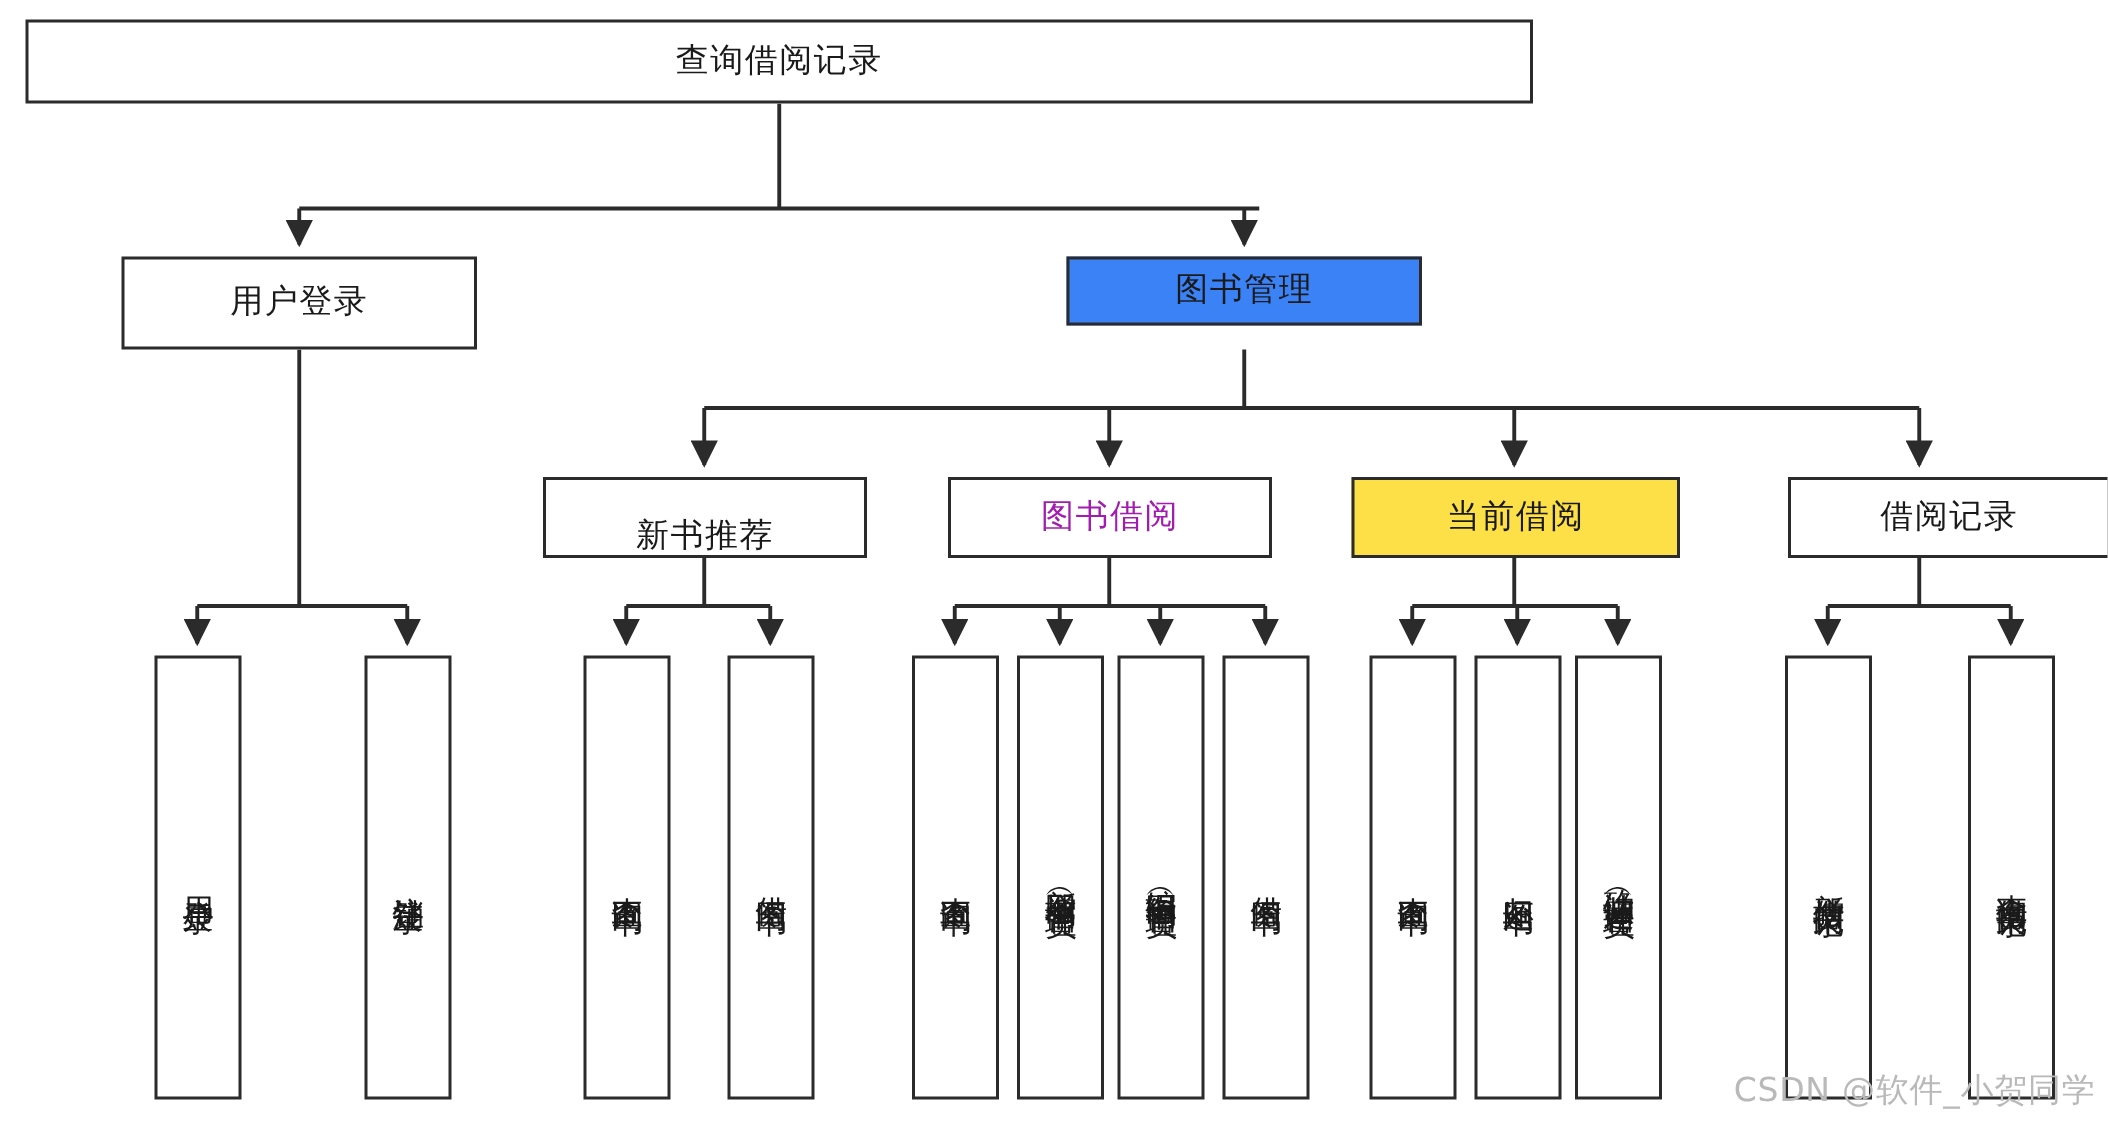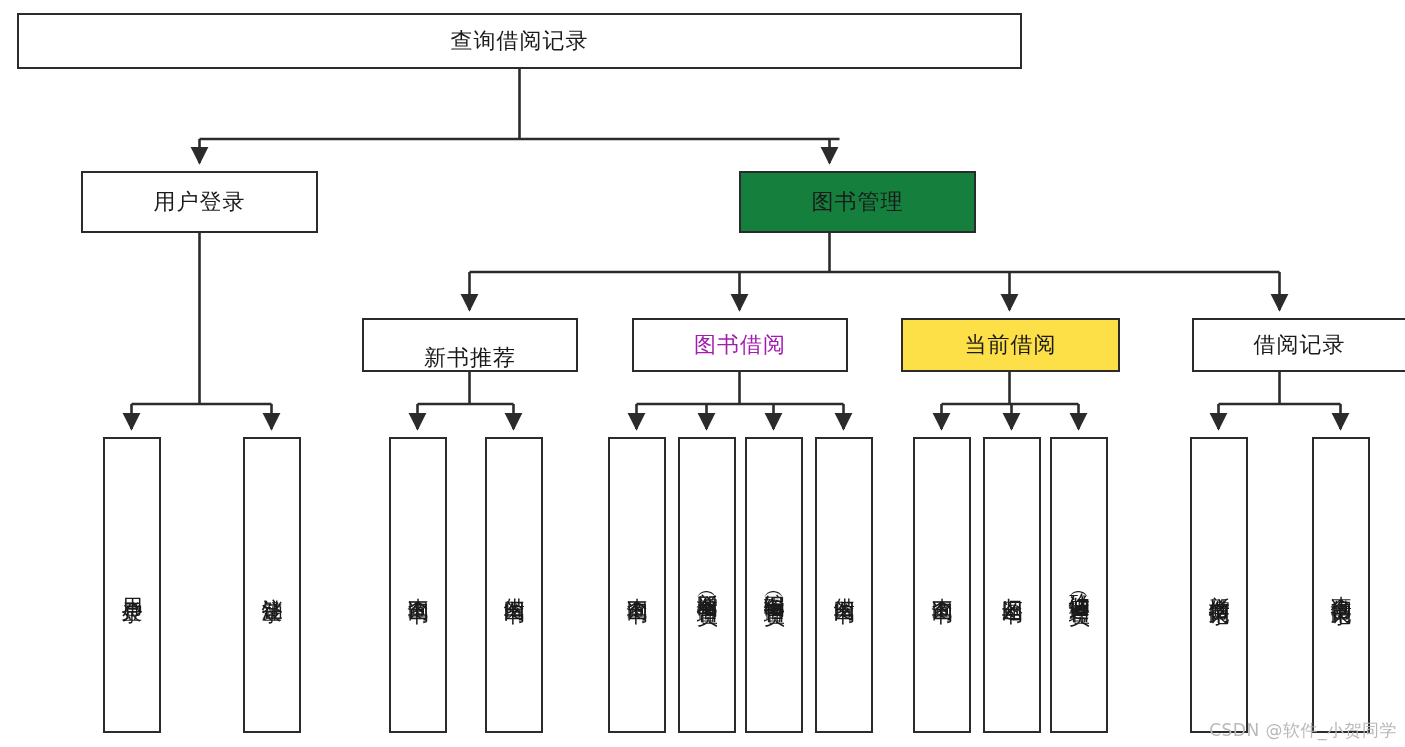--- a/index.html
+++ b/index.html
@@ -53,21 +53,21 @@
   .node.vertical .vtext {
     writing-mode: vertical-rl;
     text-orientation: upright;
     white-space: nowrap;
     display: block;
   }
   #watermark {
     position: absolute;
     right: 8px;
     bottom: 5px;
-    font-size: 17px;
+    font-size: 22px;
     color: #b9b9b9;
     white-space: nowrap;
     letter-spacing: 0.5px;
   }
 </style>
 </head>
 <body>
 
 <div id="diagram-root">
 
@@ -121,21 +121,21 @@
     </g>
   </svg>
 
   <div class="node horizontal" style="left: 17px; top: 13px; width: 1005px; height: 56px; border-color: rgb(43, 43, 43); background: rgb(255, 255, 255); color: rgb(26, 26, 26);">
     <span>查询借阅记录</span>
   </div>
 
   <div class="node horizontal" style="left: 81px; top: 171px; width: 237px; height: 62px; border-color: rgb(43, 43, 43); background: rgb(255, 255, 255); color: rgb(26, 26, 26);">
     <span>用户登录</span>
   </div>
-  <div class="node horizontal" style="left: 739px; top: 171px; width: 237px; height: 62px; border-color: rgb(43, 43, 43); background: #15803d; color: rgb(26, 26, 26);">
+  <div class="node horizontal" style="left: 711px; top: 171px; width: 237px; height: 46px; border-color: rgb(43, 43, 43); background: #3b82f6; color: rgb(26, 26, 26);">
     <span>图书管理</span>
   </div>
 
   <div class="node horizontal" style="left: 362px; top: 318px; width: 216px; height: 54px; border-color: rgb(43, 43, 43); background: rgb(255, 255, 255); color: rgb(26, 26, 26); align-items: flex-end;">
     <span>新书推荐</span>
   </div>
   <div class="node horizontal" style="left: 632px; top: 318px; width: 216px; height: 54px; border-color: rgb(43, 43, 43); background: rgb(255, 255, 255); color: #a21caf;">
     <span>图书借阅</span>
   </div>
   <div class="node horizontal" style="left: 901px; top: 318px; width: 219px; height: 54px; border-color: rgb(43, 43, 43); background: #fde047; color: rgb(26, 26, 26);">

